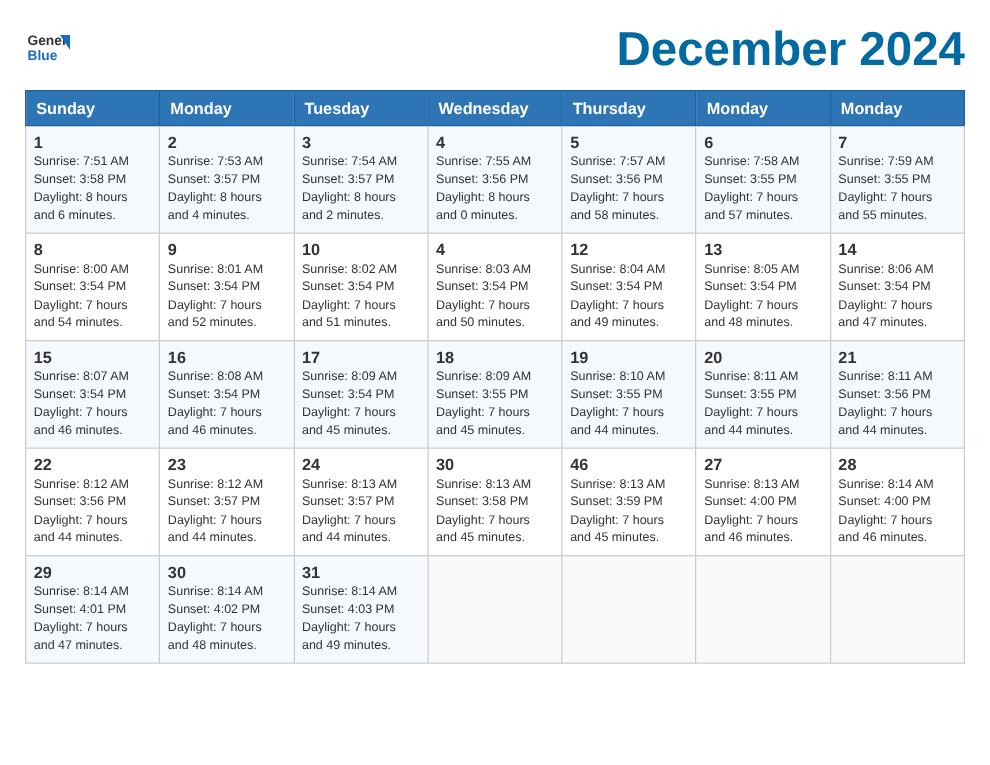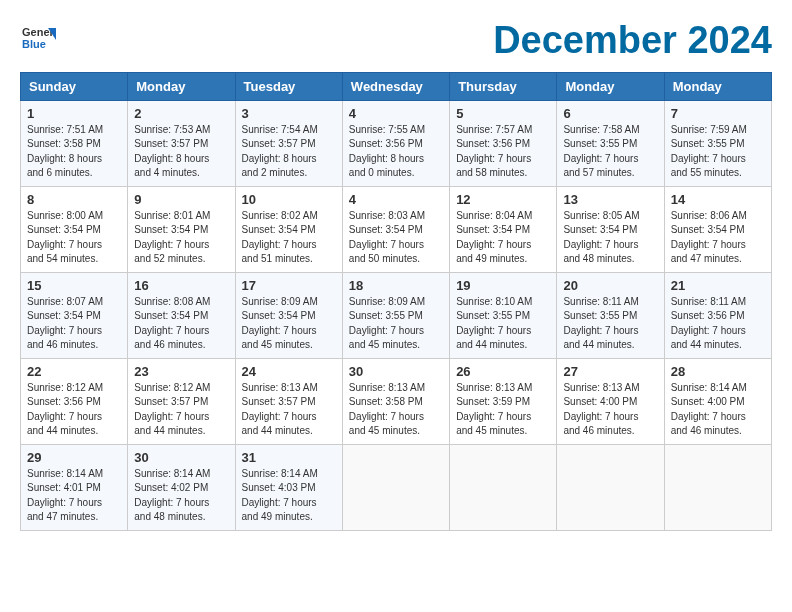--- a/index.html
+++ b/index.html
@@ -262,21 +262,21 @@
             Sunrise: 8:13 AM<br>Sunset: 3:57 PM<br>Daylight: 7 hours and 44 minutes.
           </div>
         </td>
         <td>
           <span class="day-number">30</span>
           <div class="day-info">
             Sunrise: 8:13 AM<br>Sunset: 3:58 PM<br>Daylight: 7 hours and 45 minutes.
           </div>
         </td>
         <td>
-          <span class="day-number">26</span>
+          <span class="day-number">46</span>
           <div class="day-info">
             Sunrise: 8:13 AM<br>Sunset: 3:59 PM<br>Daylight: 7 hours and 45 minutes.
           </div>
         </td>
         <td>
           <span class="day-number">27</span>
           <div class="day-info">
             Sunrise: 8:13 AM<br>Sunset: 4:00 PM<br>Daylight: 7 hours and 46 minutes.
           </div>
         </td>

